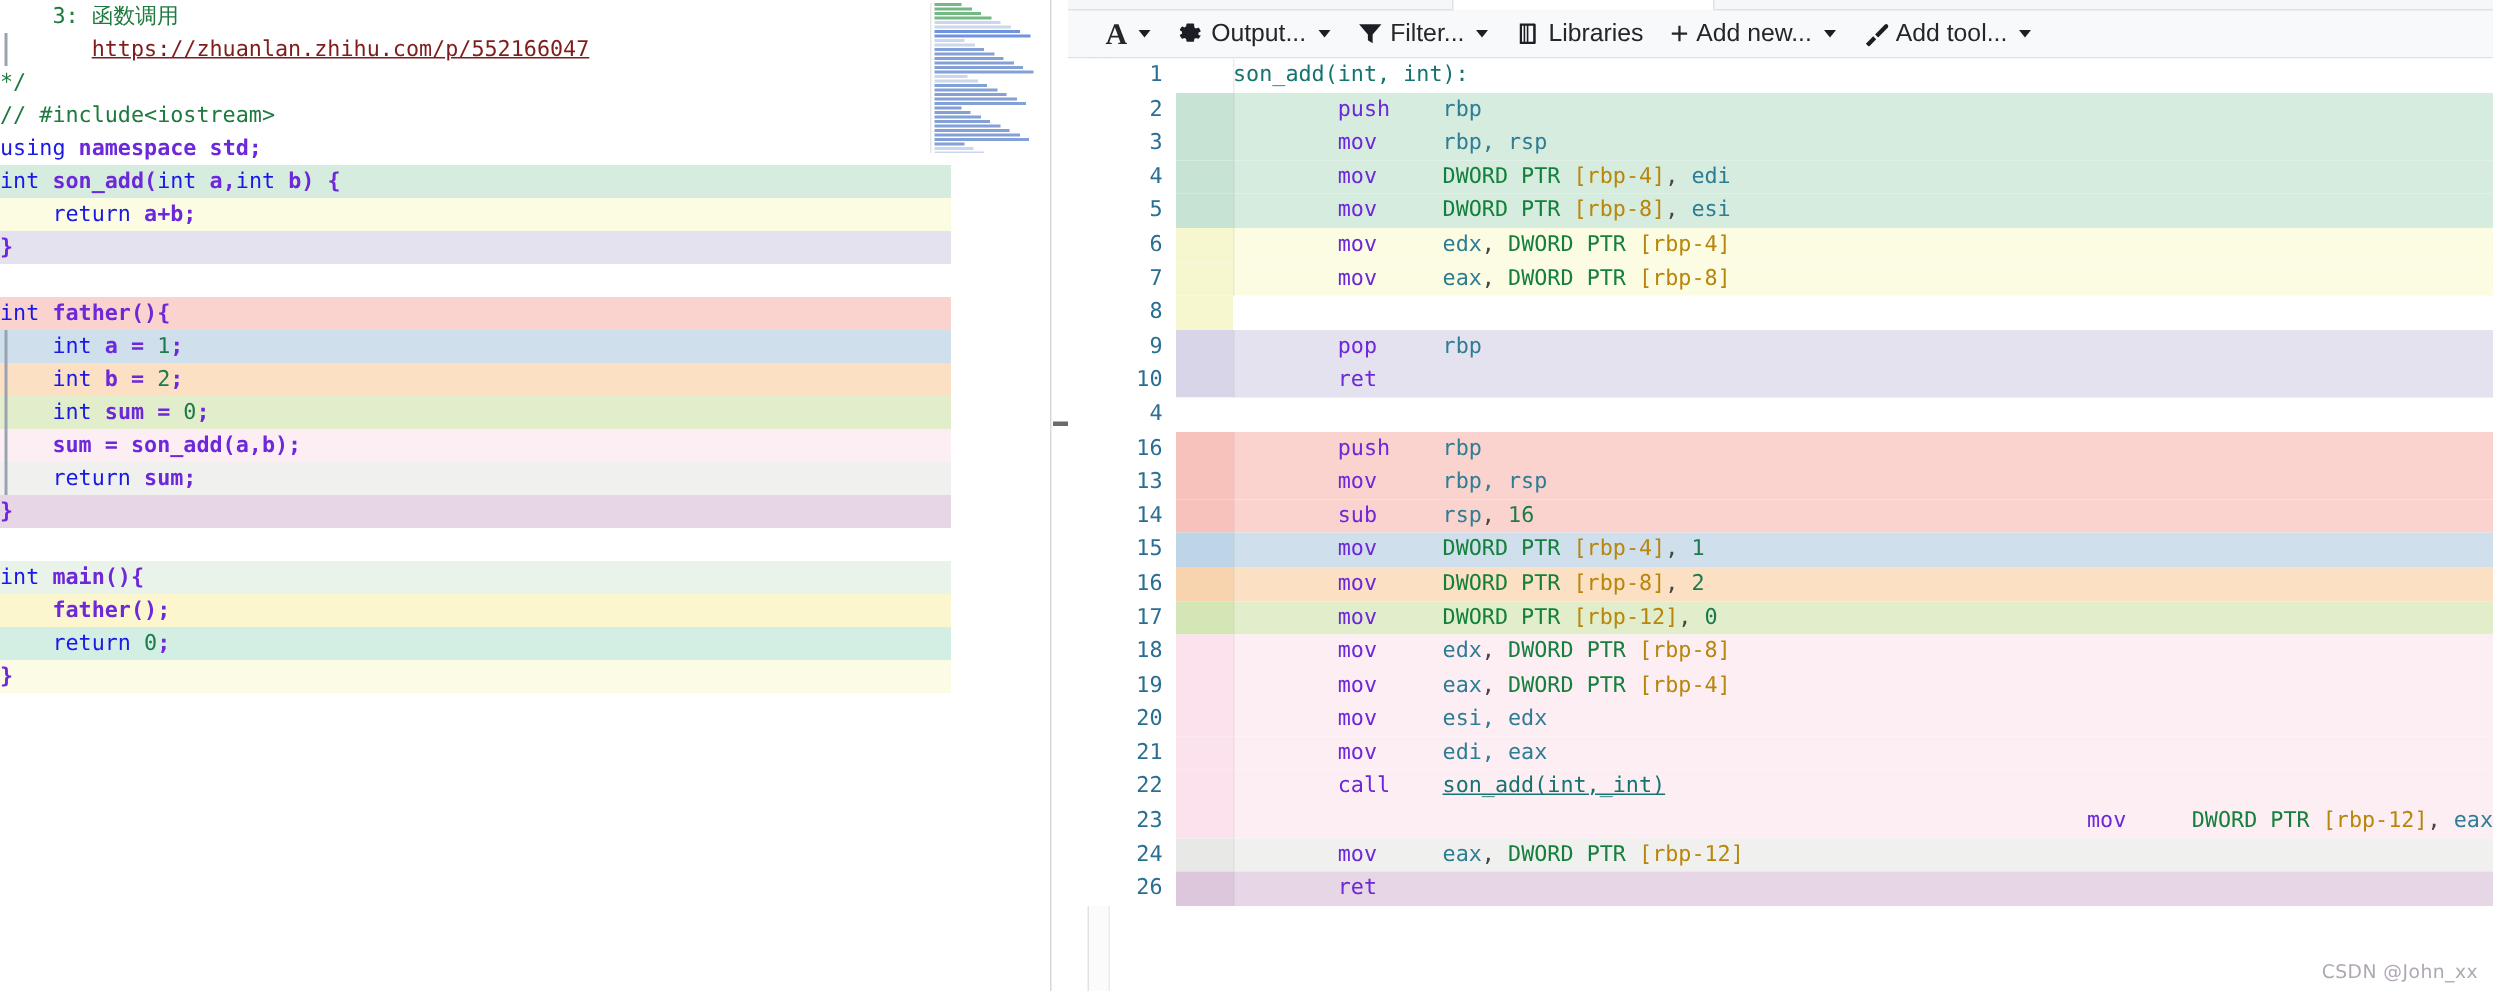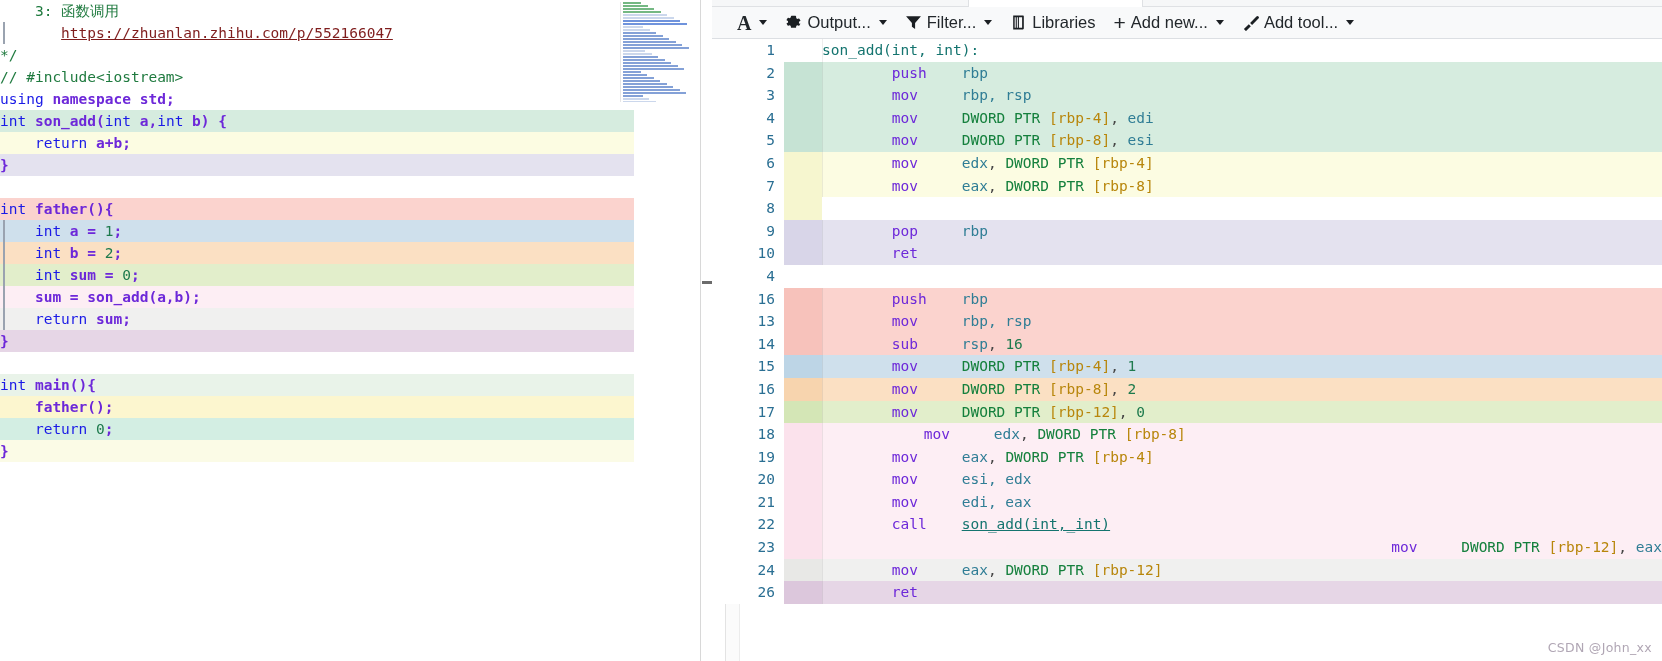--- a/index.html
+++ b/index.html
@@ -420,21 +420,21 @@
             <div class="acontent" style="background: rgb(251, 224, 195);"><span class="a-punct">        </span><span class="a-mn">mov</span><span class="a-punct">     </span><span class="a-kw">DWORD PTR </span><span class="a-brk">[rbp-8]</span><span class="a-punct">, </span><span class="a-num">2</span></div>
           </div>
           <div class="arow">
             <div class="aln">17</div>
             <div class="agut" style="background: rgb(212, 230, 182);"></div>
             <div class="acontent" style="background: rgb(226, 238, 203);"><span class="a-punct">        </span><span class="a-mn">mov</span><span class="a-punct">     </span><span class="a-kw">DWORD PTR </span><span class="a-brk">[rbp-12]</span><span class="a-punct">, </span><span class="a-num">0</span></div>
           </div>
           <div class="arow">
             <div class="aln">18</div>
             <div class="agut" style="background: rgb(251, 226, 236);"></div>
-            <div class="acontent" style="background: rgb(253, 238, 244); padding-left: 32px;"><span class="a-punct">        </span><span class="a-mn">mov</span><span class="a-punct">     </span><span class="a-reg">edx</span><span class="a-punct">, </span><span class="a-kw">DWORD PTR </span><span class="a-brk">[rbp-8]</span></div>
+            <div class="acontent" style="background: rgb(253, 238, 244);"><span class="a-punct">        </span><span class="a-mn">mov</span><span class="a-punct">     </span><span class="a-reg">edx</span><span class="a-punct">, </span><span class="a-kw">DWORD PTR </span><span class="a-brk">[rbp-8]</span></div>
           </div>
           <div class="arow">
             <div class="aln">19</div>
             <div class="agut" style="background: rgb(251, 226, 236);"></div>
             <div class="acontent" style="background: rgb(253, 238, 244);"><span class="a-punct">        </span><span class="a-mn">mov</span><span class="a-punct">     </span><span class="a-reg">eax</span><span class="a-punct">, </span><span class="a-kw">DWORD PTR </span><span class="a-brk">[rbp-4]</span></div>
           </div>
           <div class="arow">
             <div class="aln">20</div>
             <div class="agut" style="background: rgb(251, 226, 236);"></div>
             <div class="acontent" style="background: rgb(253, 238, 244);"><span class="a-punct">        </span><span class="a-mn">mov</span><span class="a-punct">     </span><span class="a-reg">esi, edx</span></div>

